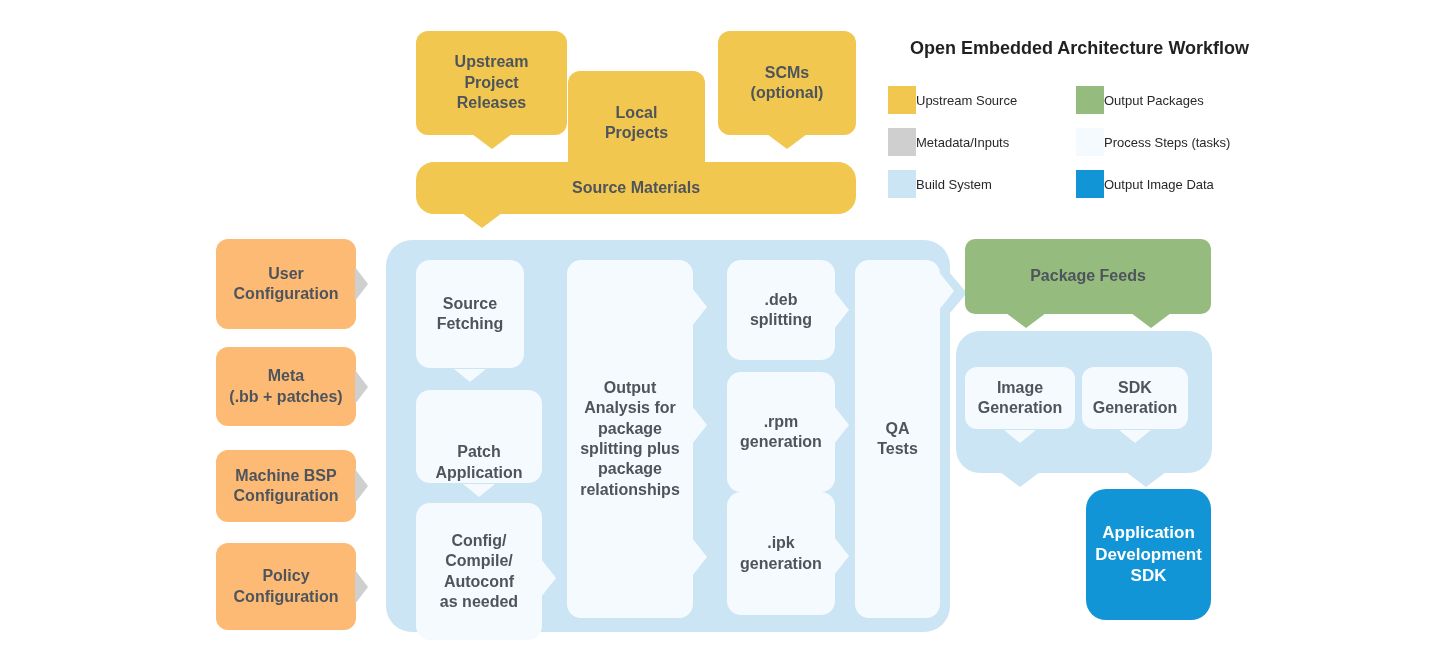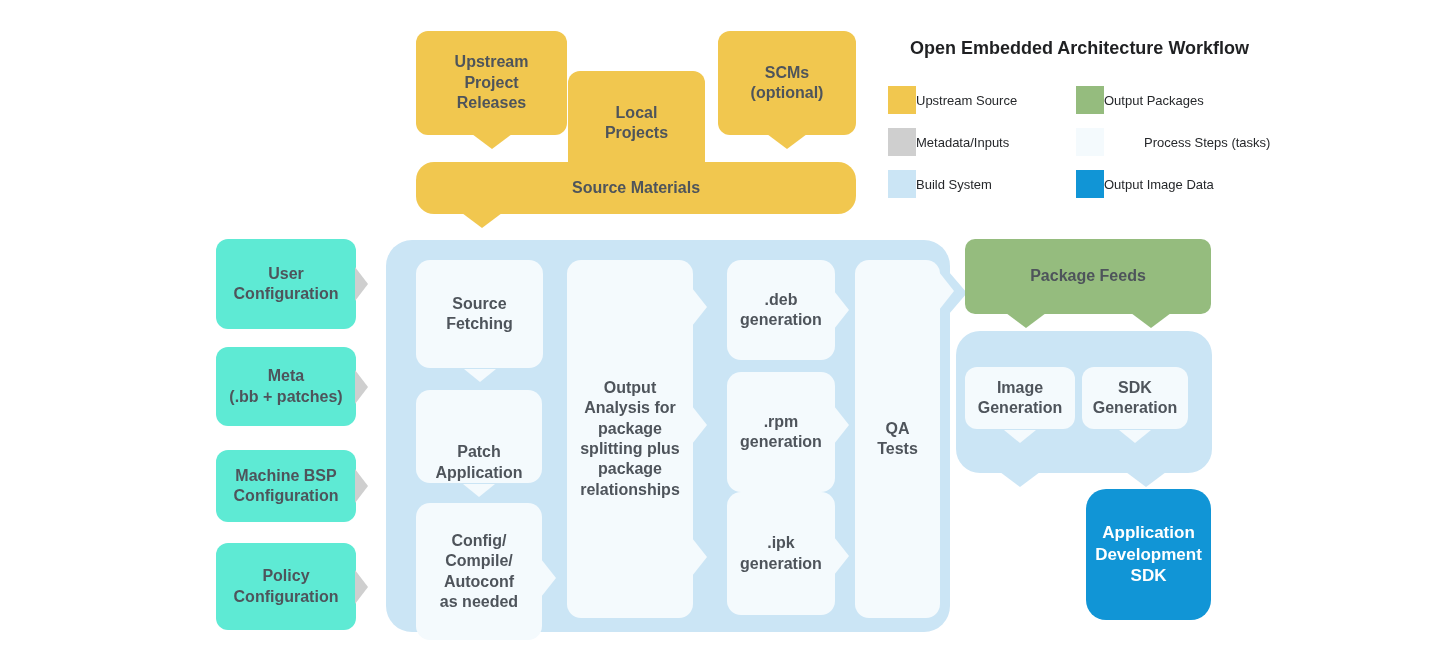--- a/index.html
+++ b/index.html
@@ -4,21 +4,21 @@
 <style>
   html,body{margin:0;padding:0;background:#ffffff;}
   .canvas{
     position:relative;width:1440px;height:669px;background:#ffffff;
     font-family:"Liberation Sans", sans-serif;overflow:hidden;
   }
   
   .node{position:absolute;display:flex;align-items:center;justify-content:center;box-sizing:border-box;}
   .label{white-space:pre-line;text-align:center;font-weight:700;font-size:16px;line-height:1.28;color:#4E545B;}
   .yellow{background:#F1C74F;border-radius:12px;--tc:#F1C74F;}
-  .gray{background:#5eead4;border-radius:12px;--tc:#CFCFCF;}
+  .gray{background:#fdba74;border-radius:12px;--tc:#CFCFCF;}
   .bluebox{background:#CBE5F5;border-radius:26px;--tc:#CBE5F5;}
   .proc{background:#F4FAFD;border-radius:14px;--tc:#F4FAFD;}
   .green{background:#95BC7E;border-radius:10px;--tc:#95BC7E;}
   .darkblue{background:#1195D6;border-radius:20px;--tc:#1195D6;}
   .darkblue .label{color:#ffffff;font-size:17px;}
   
   .td{position:absolute;width:0;height:0;border:solid transparent;
       border-width:15px 20px 0 20px;border-top-color:var(--tc);
       bottom:-14px;left:50%;transform:translateX(-50%);}
   .tr{position:absolute;width:0;height:0;border:solid transparent;
@@ -48,21 +48,21 @@
     <span class="legend-label">Metadata/Inputs</span>
   </div>
   <div class="legend-item" style="left:888px;top:170px;">
     <span class="swatch" style="background: rgb(203, 229, 245);"></span>
     <span class="legend-label">Build System</span>
   </div>
   <div class="legend-item" style="left:1076px;top:86px;">
     <span class="swatch" style="background: rgb(149, 188, 126);"></span>
     <span class="legend-label">Output Packages</span>
   </div>
-  <div class="legend-item" style="left:1076px;top:128px;gap:40px;">
+  <div class="legend-item" style="left:1076px;top:128px;">
     <span class="swatch" style="background: rgb(244, 250, 253);"></span>
     <span class="legend-label">Process Steps (tasks)</span>
   </div>
   <div class="legend-item" style="left:1076px;top:170px;">
     <span class="swatch" style="background: rgb(17, 149, 214);"></span>
     <span class="legend-label">Output Image Data</span>
   </div>
 
   <div class="node yellow" style="left:416px;top:31px;width:151px;height:104px;">
     <span class="label">Upstream
@@ -103,21 +103,21 @@
   <div class="node gray" style="left:216px;top:543px;width:140px;height:87px;">
     <span class="label">Policy
 Configuration</span>
     <i class="tr small" style="top:50%;transform:translateY(-50%);"></i>
   </div>
 
   <div class="node bluebox" style="left:386px;top:240px;width:564px;height:392px;">
     <i class="tr big" style="top:32px;"></i>
   </div>
 
-  <div class="node proc" style="left:416px;top:260px;width:127px;height:108px;">
+  <div class="node proc" style="left:416px;top:260px;width:108px;height:108px;">
     <span class="label">Source
 Fetching</span>
     <i class="td small"></i>
   </div>
   <div class="node proc" style="left:416px;top:390px;width:126px;height:93px;align-items:flex-end;">
     <span class="label">Patch
 Application</span>
     <i class="td small"></i>
   </div>
   <div class="node proc" style="left:416px;top:503px;width:126px;height:137px;">
@@ -133,21 +133,21 @@
 package
 splitting plus
 package
 relationships</span>
     <i class="tr" style="top:28px;"></i>
     <i class="tr" style="top:146px;"></i>
     <i class="tr" style="top:278px;"></i>
   </div>
   <div class="node proc" style="left:727px;top:260px;width:108px;height:100px;">
     <span class="label">.deb
-generation</span>
+splitting</span>
     <i class="tr" style="top:31px;"></i>
   </div>
   <div class="node proc" style="left:727px;top:372px;width:108px;height:120px;">
     <span class="label">.rpm
 generation</span>
     <i class="tr" style="top:34px;"></i>
   </div>
   <div class="node proc" style="left:727px;top:492px;width:108px;height:123px;">
     <span class="label">.ipk
 generation</span>

